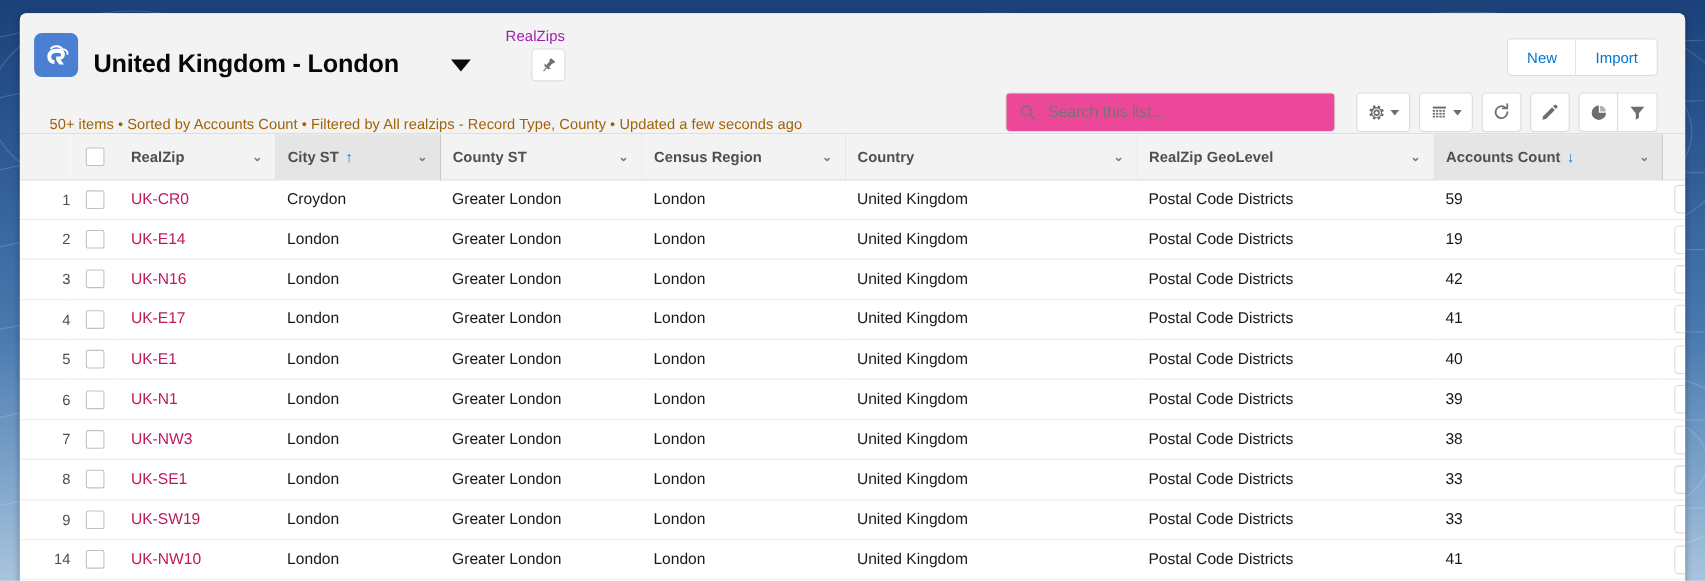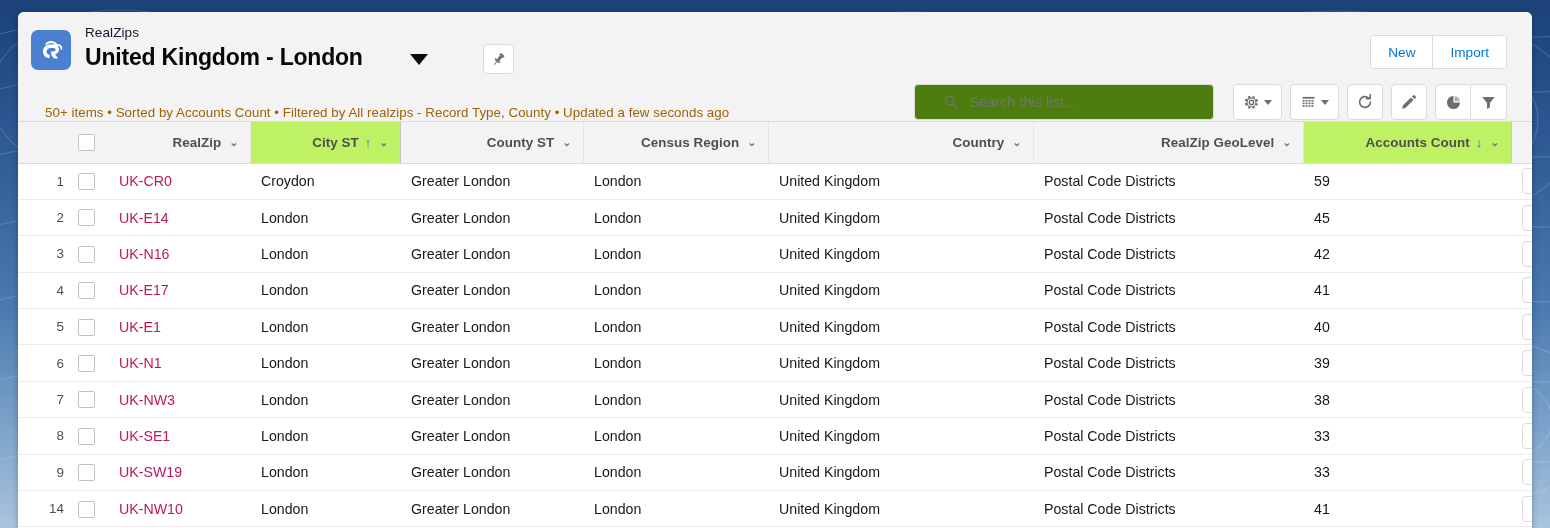--- a/index.html
+++ b/index.html
@@ -41,21 +41,21 @@
 
   .brand-row { position: absolute; left: 13px; top: 12px; display: flex; align-items: flex-start; }
   .app-icon {
     width: 40px; height: 40px; border-radius: 7px;
     background: #4a7fd1;
     display: flex; align-items: center; justify-content: center;
     flex: none; margin-top: 6px;
   }
   .brand-text { margin-left: 14px; }
   .brand-sub {
-    font-size: 13.5px; color: #0f172a; line-height: 17px; letter-spacing: .1px;
+    font-size: 13.5px; color: #a21caf; line-height: 17px; letter-spacing: .1px; text-align: right;
   }
   .brand-title-row { display: flex; align-items: center; margin-top: 1px; gap: 36px; }
   .brand-title {
     font-size: 23px; font-weight: bold; color: #080707; line-height: 29px;
     letter-spacing: -.2px;
   }
   .title-caret {
     margin-left: 11px; width: 0; height: 0;
     border-left: 9px solid transparent; border-right: 9px solid transparent;
     border-top: 11px solid #0b0b0b; position: relative; top: 2px;
@@ -85,22 +85,22 @@
     border-right: 1px solid #dddbda; white-space: nowrap;
   }
   .btn-group button:last-child { border-right: none; }
 
   .tools-row {
     position: absolute; right: 25px; top: 72px;
     display: flex; align-items: center; height: 36px;
   }
   .search-box {
     width: 300px; height: 36px;
-    border: 1px solid #dddbda; border-radius: 4px; background: #4d7c0f;
-    display: flex; align-items: center; padding: 0 29px; margin-right: 11px;
+    border: 1px solid #dddbda; border-radius: 4px; background: #ec4899;
+    display: flex; align-items: center; padding: 0 12px; margin-right: 11px;
   }
   .search-box input {
     border: none; outline: none; background: transparent;
     font-size: 14.5px; font-family: inherit; color: #181818;
     margin-left: 9px; width: 100%;
   }
   .search-box input::placeholder { color: #747474; }
 
   .icon-btn {
     height: 36px; min-width: 36px;
@@ -129,24 +129,24 @@
     height: 41px;
     font-size: 13.4px; font-weight: bold; color: #514f4d;
     text-align: left; padding: 0 11px;
     border-bottom: 1px solid #dddbda;
     border-right: 1px solid #e5e5e5;
     white-space: nowrap;
     position: relative;
     letter-spacing: .05px;
   }
   thead th.num-col, thead th.chk-col { border-right: none; }
-  thead th .th-inner { display: flex; align-items: center; justify-content: flex-end; }
+  thead th .th-inner { display: flex; align-items: center; justify-content: space-between; }
   thead th .th-label { display: flex; align-items: center; gap: 6px; }
   thead th.sorted {
-    background: #bef264;
+    background: #e5e5e5;
     border-left: 1px solid #c9c7c5;
     border-right: 1px solid #c9c7c5;
     border-bottom: 1px solid #dddbda;
   }
   .sort-arrow { color: #0176d3; font-size: 13px; font-weight: bold; line-height: 1; }
   .hdr-caret { color: #706e6b; font-size: 11px; margin-left: 8px; opacity: .9; }
 
   tbody td {
     height: 36.4px;
     font-size: 14.2px; color: #181818;
@@ -413,21 +413,21 @@
           </tr>
           <tr>
             <td class="num-col">2</td>
             <td class="chk-col"><span class="chk"></span></td>
             <td><a href="#">UK-E14</a></td>
             <td>London</td>
             <td>Greater London</td>
             <td>London</td>
             <td>United Kingdom</td>
             <td>Postal Code Districts</td>
-            <td>45</td>
+            <td>19</td>
             <td>
               <div class="row-action">⌄</div>
             </td>
           </tr>
           <tr>
             <td class="num-col">3</td>
             <td class="chk-col"><span class="chk"></span></td>
             <td><a href="#">UK-N16</a></td>
             <td>London</td>
             <td>Greater London</td>

